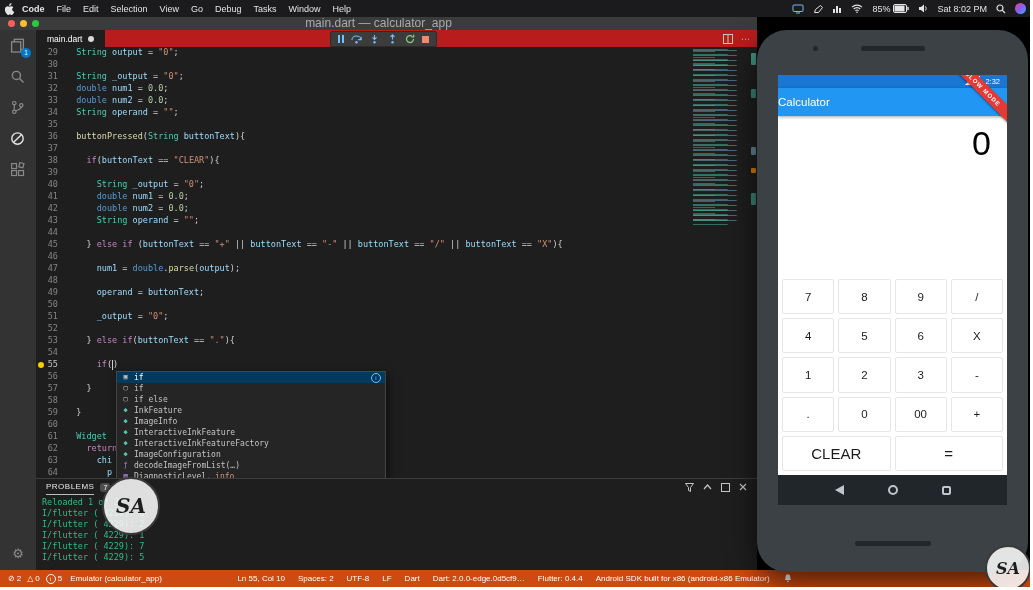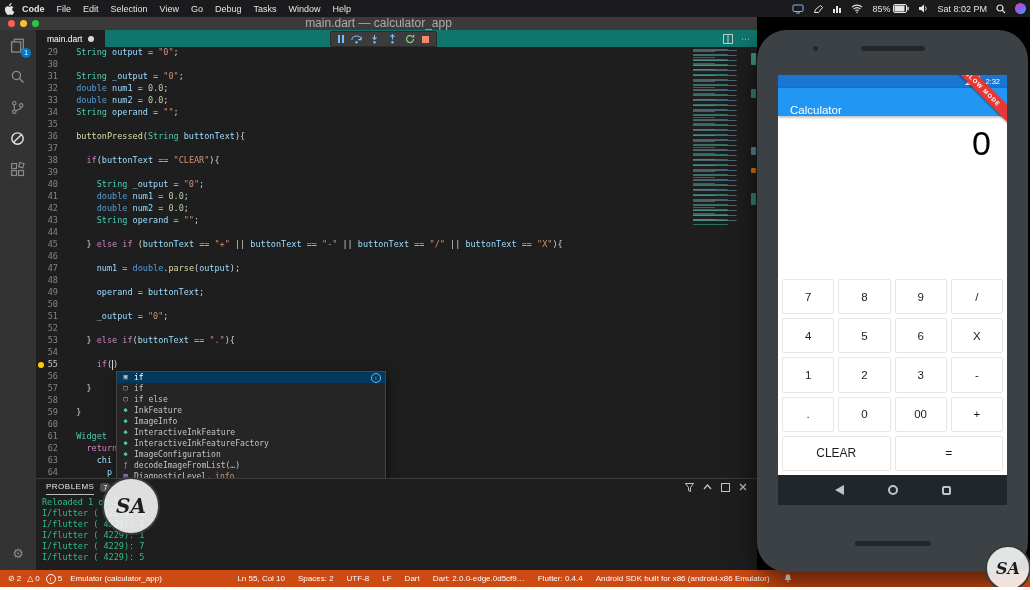--- a/index.html
+++ b/index.html
@@ -28,21 +28,21 @@
   
   .activitybar{position:absolute;left:0;top:30px;width:36px;height:540px;background:#333;z-index:3;
                display:flex;flex-direction:column;align-items:center;padding-top:8px;box-sizing:border-box;gap:15px;}
   .ab-icon{position:relative;width:16px;height:16px;}
   .ab-icon svg{display:block;}
   .ab-badge{position:absolute;right:-5px;bottom:-4px;width:10px;height:10px;border-radius:50%;background:#007acc;
             color:#fff;font-size:6.5px;line-height:10px;text-align:center;}
   .ab-gear{margin-top:auto;margin-bottom:10px;color:#8a8a8a;font-size:13px;line-height:13px;}
 
   
-  .tabbar{position:absolute;left:36px;top:30px;width:721px;height:17px;background:#0f766e;z-index:2;text-align:right;}
+  .tabbar{position:absolute;left:36px;top:30px;width:721px;height:17px;background:#b91c1c;z-index:2;text-align:right;}
   .tab{position:absolute;left:0;top:0;height:17px;background:#1e1e1e;display:flex;align-items:center;gap:6px;
        padding:0 11px;font-size:8.5px;color:#fff;}
   .tab-dot{width:6px;height:6px;border-radius:50%;background:#d8d8d8;}
   .dbg-toolbar{position:absolute;left:294px;top:1px;height:14px;background:#3c3c3c;border:1px solid #2b2b2b;
                display:flex;align-items:center;gap:7px;padding:0 7px;border-radius:2px;}
   .dbg-toolbar svg{display:block;}
   .stop-sq{width:7px;height:7px;background:#f48771;}
   .pause-bars{display:flex;gap:2px;}
   .pause-bars i{display:block;width:2px;height:8px;background:#75beff;}
   .tab-actions{position:absolute;right:6px;top:0;height:17px;display:flex;align-items:center;gap:8px;color:#c5c5c5;}
@@ -105,29 +105,29 @@
   .ph-speaker{position:absolute;left:50%;transform:translateX(-50%);top:16px;width:64px;height:5px;border-radius:3px;background:#23272a;}
   .ph-cam{position:absolute;left:56px;top:16px;width:5px;height:5px;border-radius:50%;background:#23272a;}
   .ph-speaker2{position:absolute;left:50%;transform:translateX(-50%);bottom:26px;width:76px;height:5px;border-radius:3px;background:#23272a;}
   .ph-screen{position:absolute;left:21px;top:45px;width:229px;height:430px;background:#fff;overflow:hidden;
              display:flex;flex-direction:column;}
   .a-status{height:13px;background:#1976d2;display:flex;align-items:center;justify-content:flex-end;gap:4px;
             padding:0 7px;color:#fff;font-size:7.5px;flex:none;}
   .a-signal{width:0;height:0;border-left:7px solid transparent;border-bottom:7px solid #fff;}
   .a-batt{width:5px;height:8px;background:#fff;border-radius:1px;position:relative;}
   .a-batt:before{content:"";position:absolute;left:1px;top:-2px;width:3px;height:2px;background:#fff;}
-  .a-appbar{height:28px;background:#2196f3;color:#fff;font-size:11.5px;display:flex;align-items:flex-end;
-            padding-left:12px;flex:none;box-shadow:0 1px 3px rgba(0,0,0,.35);position:relative;z-index:2;}
+  .a-appbar{height:28px;background:#2196f3;color:#fff;font-size:11.5px;display:flex;align-items:center;
+            flex:none;box-shadow:0 1px 3px rgba(0,0,0,.35);position:relative;z-index:2;}
   .a-display{flex:1;position:relative;background:#fff;}
   .a-zero{position:absolute;top:8px;right:16px;font-size:34px;color:#000;}
   .a-keys{height:200px;flex:none;display:grid;grid-template-columns:repeat(4,1fr);grid-template-rows:repeat(5,1fr);
           gap:4px;padding:4px;box-sizing:border-box;background:#fff;}
   .a-key{border:1px solid #e6e6e6;display:flex;align-items:center;justify-content:center;font-size:11.5px;
          color:#1c1c1c;background:#fff;border-radius:2px;font-weight:500;}
-  .a-key.wide{grid-column:span 2;font-size:12px;}
+  .a-key.wide{grid-column:span 2;font-size:15px;}
   .a-nav{height:30px;flex:none;background:#21262a;display:flex;align-items:center;justify-content:center;gap:44px;}
   .nav-back{width:0;height:0;border-top:5px solid transparent;border-bottom:5px solid transparent;border-right:9px solid #bdc6cb;}
   .nav-home{width:10px;height:10px;border:2px solid #bdc6cb;border-radius:50%;box-sizing:border-box;}
   .nav-recents{width:9px;height:9px;border:2px solid #bdc6cb;border-radius:2px;box-sizing:border-box;}
   .dbg-banner{position:absolute;top:8px;right:-28px;width:104px;transform:rotate(45deg);background:#e53935;
               color:#fff;font-size:6px;font-weight:bold;letter-spacing:1px;text-align:center;line-height:12px;
               box-shadow:0 1px 2px rgba(0,0,0,.4);z-index:5;}
 
   
   .wm{position:absolute;z-index:30;border-radius:50%;background:rgba(250,250,250,.88);border:2px solid #3a3a3a;

